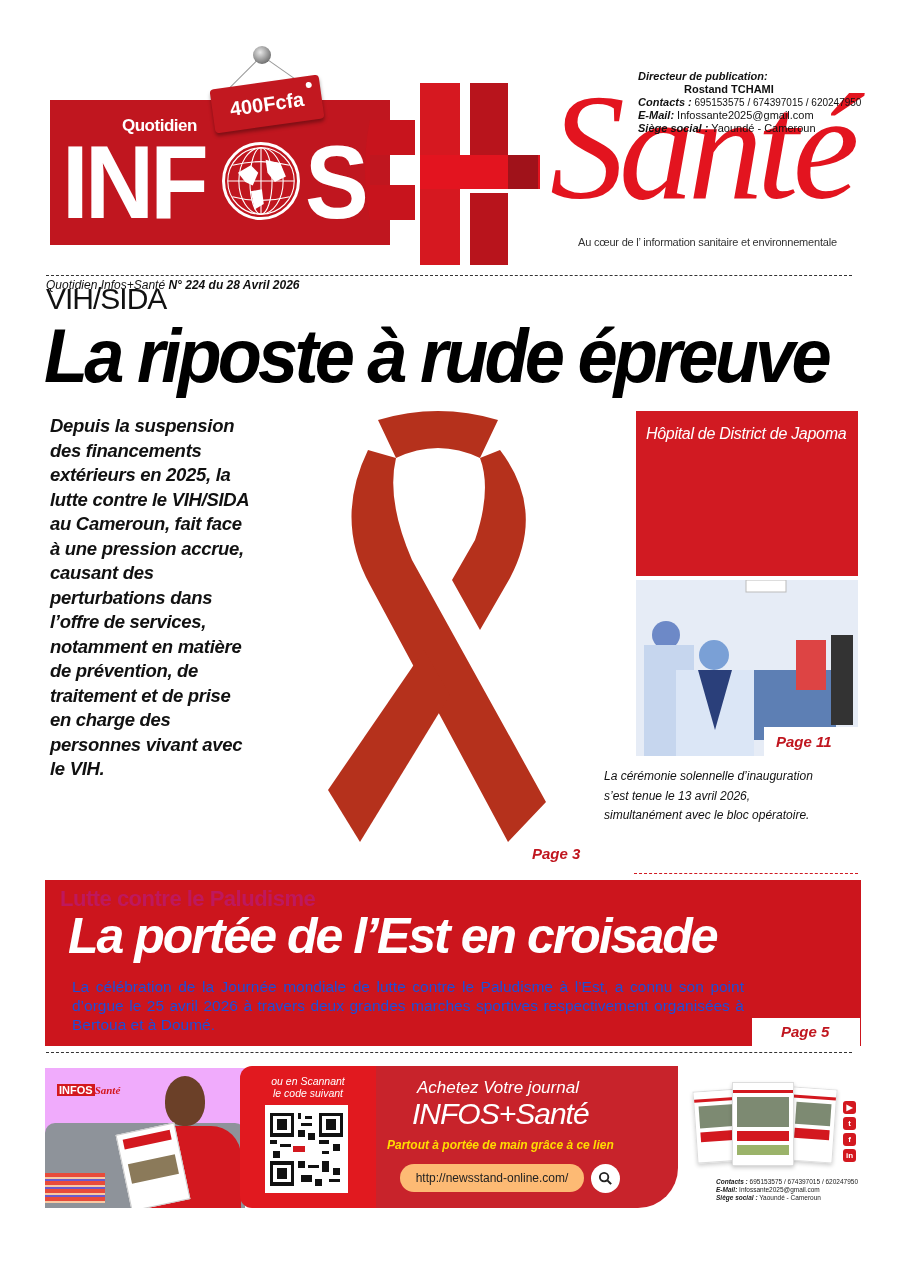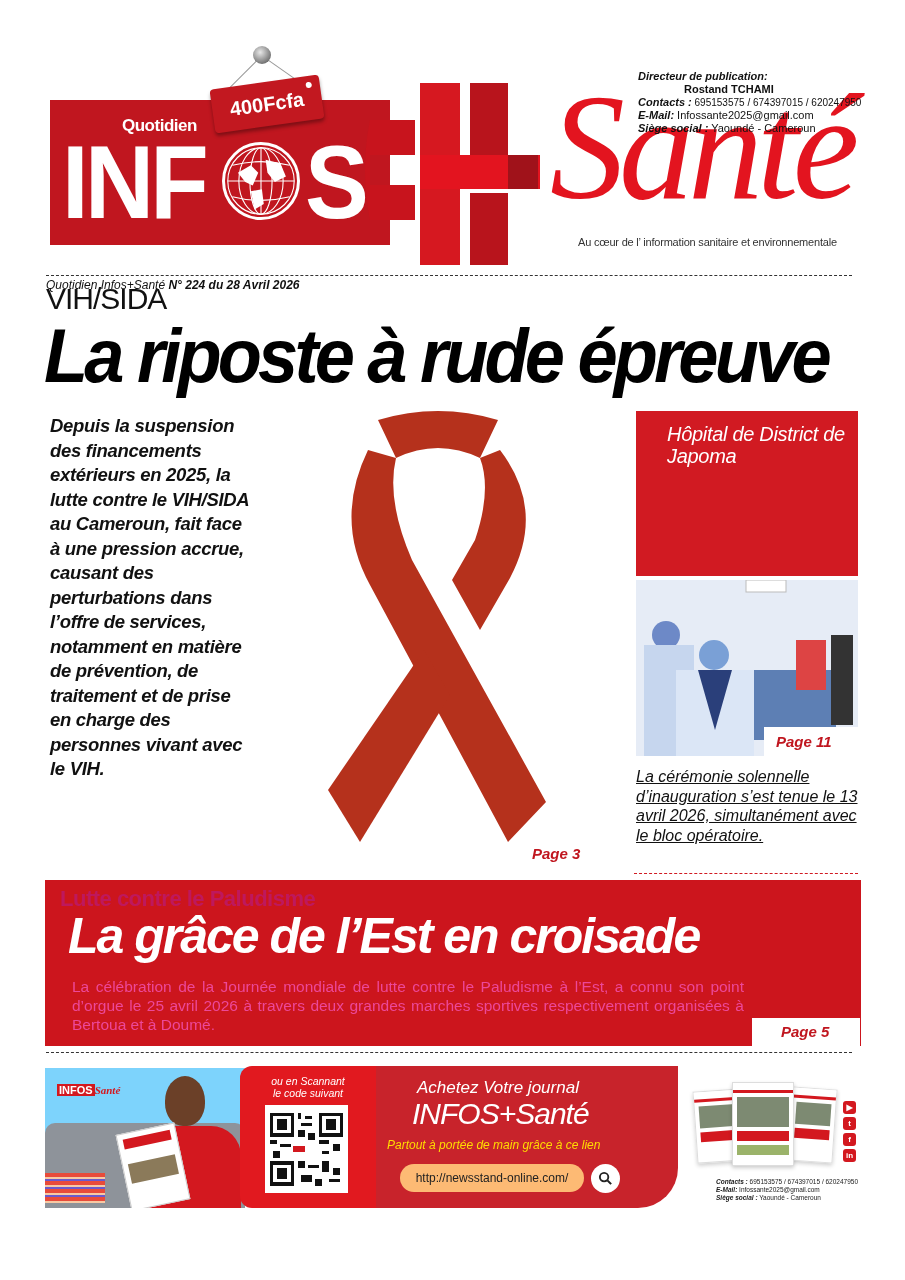--- a/index.html
+++ b/index.html
@@ -37,56 +37,56 @@
   .kicker { position: absolute; left: 46px; top: 282px; font-size: 30px; font-weight: normal; letter-spacing: -1px; color: #111; }
   .headline { position: absolute; left: 44px; top: 318px; font-size: 76px; font-weight: 900; font-style: italic;
               letter-spacing: -4px; line-height: 1; color: #000; transform: scaleX(0.95); transform-origin: left; white-space: nowrap; }
   .lead { position: absolute; left: 50px; top: 414px; width: 200px; font-size: 18.5px; font-weight: bold; font-style: italic;
           line-height: 24.5px; color: #111; letter-spacing: -0.3px; }
   .ribbon { position: absolute; left: 320px; top: 410px; width: 250px; height: 440px; }
   .page-ref { position: absolute; color: #c0161f; font-weight: bold; font-style: italic; font-size: 15px; }
 
   
   .side-box { position: absolute; left: 636px; top: 411px; width: 222px; height: 165px; background: #d11a22; color: #fff; padding: 12px 10px; }
-  .side-kicker { font-size: 20px; line-height: 22px; font-weight: normal; font-style: italic; letter-spacing: -0.3px; margin-left: 21px; }
+  .side-kicker { font-size: 16px; line-height: 22px; font-weight: normal; font-style: italic; letter-spacing: -0.3px; }
   .side-title { margin-top: 6px; font-size: 27px; line-height: 27px; font-weight: bold; font-style: italic; letter-spacing: -1px; }
   .side-photo { position: absolute; left: 636px; top: 580px; width: 222px; height: 176px; overflow: hidden; background: #cfd9ea; }
   .side-photo-page { position: absolute; left: 764px; top: 727px; width: 100px; height: 30px; background: #fff; }
-  .side-caption { position: absolute; left: 636px; top: 767px; width: 222px; font-size: 16px; line-height: 19.5px; font-style: italic; color: #111; text-decoration: underline; }
+  .side-caption { position: absolute; left: 604px; top: 767px; width: 222px; font-size: 12px; line-height: 19.5px; font-style: italic; color: #111; }
 
   
   .palu-box { position: absolute; left: 45px; top: 880px; width: 816px; height: 166px; background: #cc151d; }
   .palu-kicker { position: absolute; left: 60px; top: 886px; color: #be185d; font-size: 22px; font-weight: bold; letter-spacing: -0.5px; }
   .palu-title { position: absolute; left: 68px; top: 910px; color: #fff; font-size: 50px; font-weight: bold; font-style: italic;
                 letter-spacing: -2px; line-height: 1.05; white-space: nowrap; }
-  .palu-text { position: absolute; left: 72px; top: 977px; width: 672px; color: #ec4899; font-size: 15.5px; line-height: 19px; text-align: justify; }
+  .palu-text { position: absolute; left: 72px; top: 977px; width: 672px; color: #1d4ed8; font-size: 15.5px; line-height: 19px; text-align: justify; }
   .palu-page { position: absolute; left: 752px; top: 1018px; width: 108px; height: 28px; background: #fff; }
 
   
-  .ad-left { position: absolute; left: 45px; top: 1068px; width: 200px; height: 140px; background: #7dd3fc; overflow: hidden; }
+  .ad-left { position: absolute; left: 45px; top: 1068px; width: 200px; height: 140px; background: #f0abfc; overflow: hidden; }
   .ad-sofa { position: absolute; left: 0; top: 55px; width: 200px; height: 85px; background: #8e939a; border-radius: 10px 10px 0 0; }
   .ad-person-head { position: absolute; left: 120px; top: 8px; width: 40px; height: 50px; border-radius: 50% 50% 45% 45%; background: #6b4028; }
   .ad-person-body { position: absolute; left: 100px; top: 58px; width: 96px; height: 90px; background: #d3181f; border-radius: 30px 30px 0 0; }
   .ad-mag { position: absolute; left: 78px; top: 60px; width: 60px; height: 78px; background: #fff; transform: rotate(-12deg); border: 1px solid #ccc; }
   .ad-mag::before { content:""; position:absolute; left:5px; top:5px; right:5px; height:10px; background:#d3181f; }
   .ad-mag::after { content:""; position:absolute; left:5px; top:30px; right:5px; height:20px; background:#8b7a5a; }
   .mini-logo { position: absolute; left: 12px; top: 16px; font-size: 11px; font-weight: bold; color: #d3181f; }
   .mini-logo .blk { background: #d3181f; color: #fff; padding: 0 2px; }
   .ad-stack { position: absolute; left: 0; top: 105px; width: 60px; height: 30px;
               background: repeating-linear-gradient(180deg, #e84b3a 0 4px, #f7c9a3 4px 6px, #6a5acd 6px 8px); }
 
   .ad-qr-panel { position: absolute; left: 240px; top: 1066px; width: 136px; height: 142px; background: #e1191f; border-radius: 12px 0 0 12px; }
   .qr-caption { position: absolute; left: 240px; top: 1075px; width: 136px; text-align: center; color: #fff; font-size: 10.5px; font-style: italic; line-height: 12px; }
   .qr-code { position: absolute; left: 265px; top: 1105px; width: 83px; height: 88px; background: #fff; padding: 5px; }
   .qr-code svg { width: 100%; height: 100%; }
 
   .ad-buy-panel { position: absolute; left: 376px; top: 1066px; width: 302px; height: 142px; background: #c8232b; border-radius: 0 0 40px 0; }
   .buy-line1 { position: absolute; left: 417px; top: 1078px; color: #fff; font-size: 17px; font-style: italic; text-align: right; }
   .buy-line2 { position: absolute; left: 412px; top: 1097px; color: #fff; font-size: 30px; font-style: italic; letter-spacing: -1px; }
-  .buy-line3 { position: absolute; left: 387px; top: 1138px; color: #ffdd00; font-size: 12px; font-style: italic; font-weight: normal; }
+  .buy-line3 { position: absolute; left: 387px; top: 1138px; color: #ffdd00; font-size: 12px; font-style: italic; font-weight: bold; }
   .url-field { position: absolute; left: 400px; top: 1164px; width: 184px; height: 28px; background: #fdba74; border-radius: 14px;
                font-size: 12px; color: #222; display: flex; align-items: center; justify-content: center; border: none; font-family: "Liberation Sans", sans-serif; }
   .search-btn { position: absolute; left: 591px; top: 1164px; width: 29px; height: 29px; background: #fff; border-radius: 50%;
                 display: flex; align-items: center; justify-content: center; }
 
   .ad-right { position: absolute; left: 690px; top: 1068px; width: 180px; height: 140px; }
   .mini-paper { position: absolute; background: #fff; border: 1px solid #ddd; box-shadow: 0 2px 4px rgba(0,0,0,.2); }
   .mini-paper .hdr { height: 10px; background: #fff; border-bottom: 3px solid #d3181f; }
   .mini-paper .pic { margin: 4px; height: 22px; background: #7d8a72; }
   .mini-paper .red { margin: 4px; height: 10px; background: #d3181f; }
@@ -185,21 +185,21 @@
   </svg>
 </div>
 <div class="side-photo-page"></div>
 <div class="page-ref" style="left:776px; top:733px;">Page 11</div>
 <div class="side-caption">La cérémonie solennelle d’inauguration s’est tenue le 13 avril 2026, simultanément avec le bloc opératoire.</div>
 
 <div class="dash" style="top:873px; left:634px; width:224px; border-color:#d11a22;"></div>
 
 <div class="palu-box"></div>
 <div class="palu-kicker">Lutte contre le Paludisme</div>
-<div class="palu-title">La grâce de l’Est en croisade</div>
+<div class="palu-title">La portée de l’Est en croisade</div>
 <div class="palu-text">La célébration de la Journée mondiale de lutte contre le Paludisme à l’Est, a connu son point d’orgue le 25 avril 2026 à travers deux grandes marches sportives respectivement organisées à Bertoua et à Doumé.</div>
 <div class="palu-page"></div>
 <div class="page-ref" style="left:781px; top:1023px;">Page 5</div>
 
 <div class="dash" style="top:1052px;"></div>
 
 <div class="ad-left">
   <div class="ad-sofa"></div>
   <div class="ad-stack"></div>
   <div class="ad-person-body"></div>

